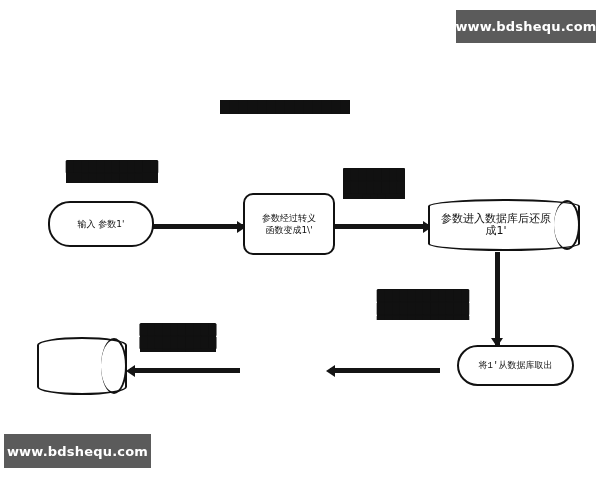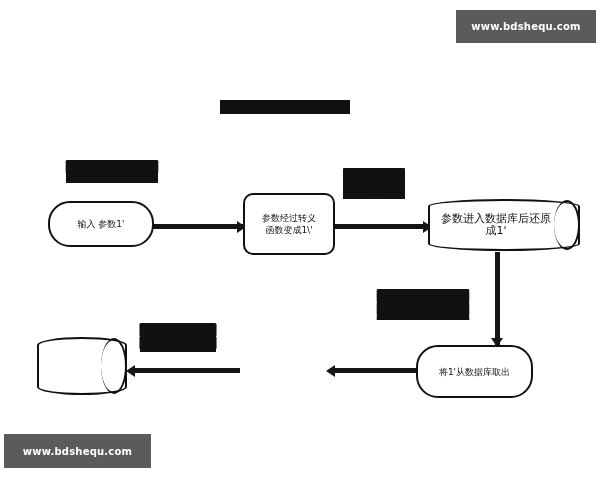--- a/index.html
+++ b/index.html
@@ -19,21 +19,21 @@
     height: 480px;
     background: #ffffff;
   }
 
   
   .watermark {
     position: absolute;
     background: #5b5b5b;
     color: #ffffff;
     font-family: "DejaVu Sans", "Liberation Sans", sans-serif;
-    font-size: 10px;
+    font-size: 13px;
     font-weight: bold;
     letter-spacing: .2px;
     display: flex;
     align-items: center;
     justify-content: center;
   }
   #wm-top {
     left: 456px;
     top: 10px;
     width: 140px;
@@ -234,21 +234,21 @@
     <span class="node-label">参数经过转义
 函数变成1\'</span>
   </div>
 
   <div class="cylinder" style="left:428px; top:199px; width:152px; height:52px;">
     <div class="cyl-body"></div>
     <div class="cyl-cap" style="right:0;"></div>
     <div class="cyl-text">参数进入数据库后还原成1'</div>
   </div>
 
-  <div class="node node-stadium" style="left:416px; top:345px; width:117px; height:53px;">
+  <div class="node node-stadium" style="left:457px; top:345px; width:117px; height:41px;font-family:Liberation Mono, monospace;">
     <span class="node-label">将1'从数据库取出</span>
   </div>
 
 
   <div class="cylinder" style="left:37px; top:337px; width:90px; height:58px;">
     <div class="cyl-body"></div>
     <div class="cyl-cap" style="right:0;"></div>
     <div class="cyl-text"></div>
   </div>
 

